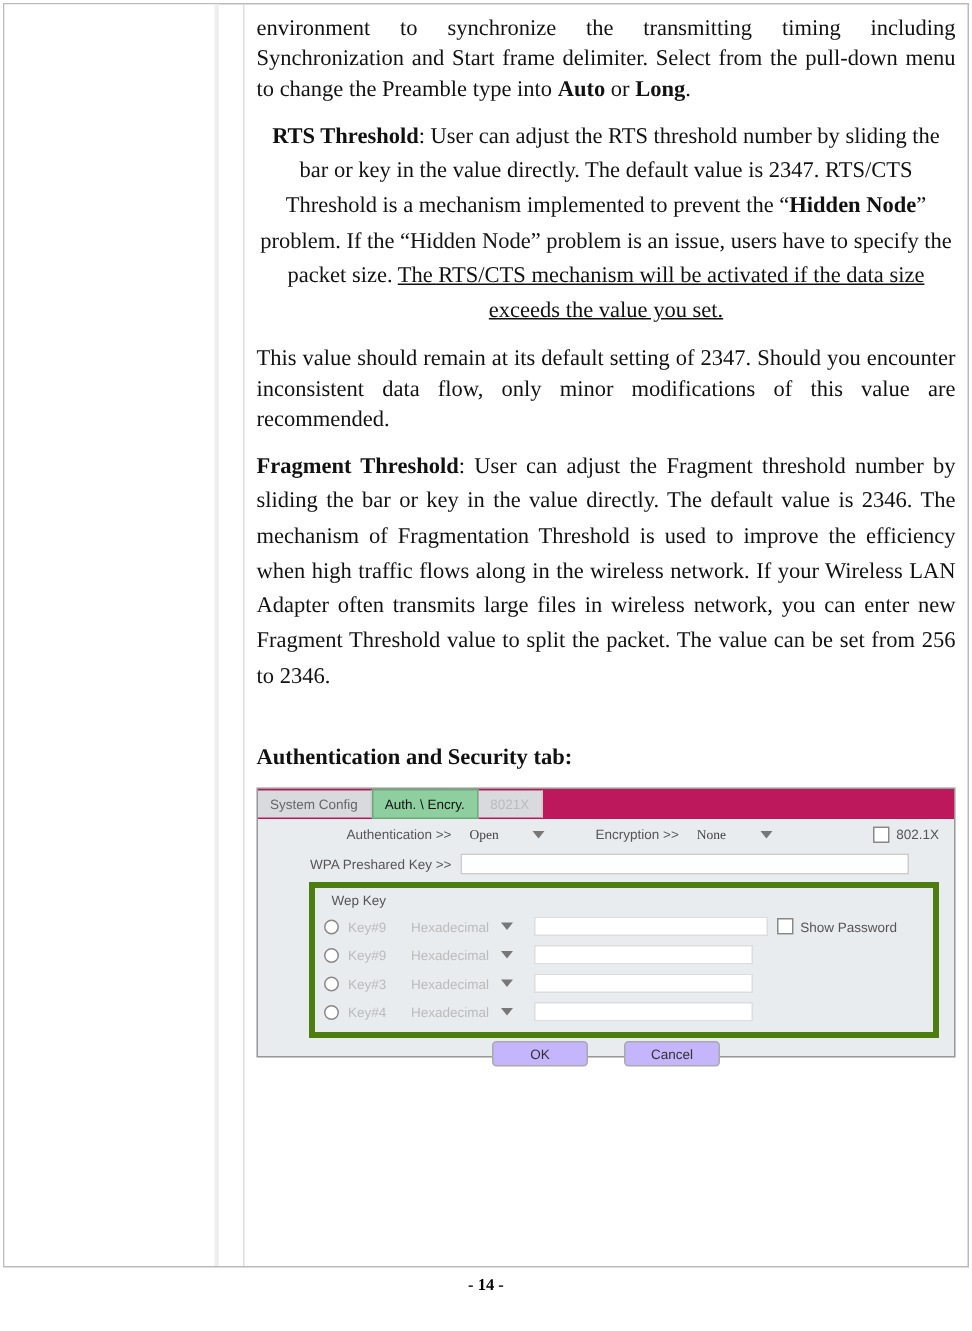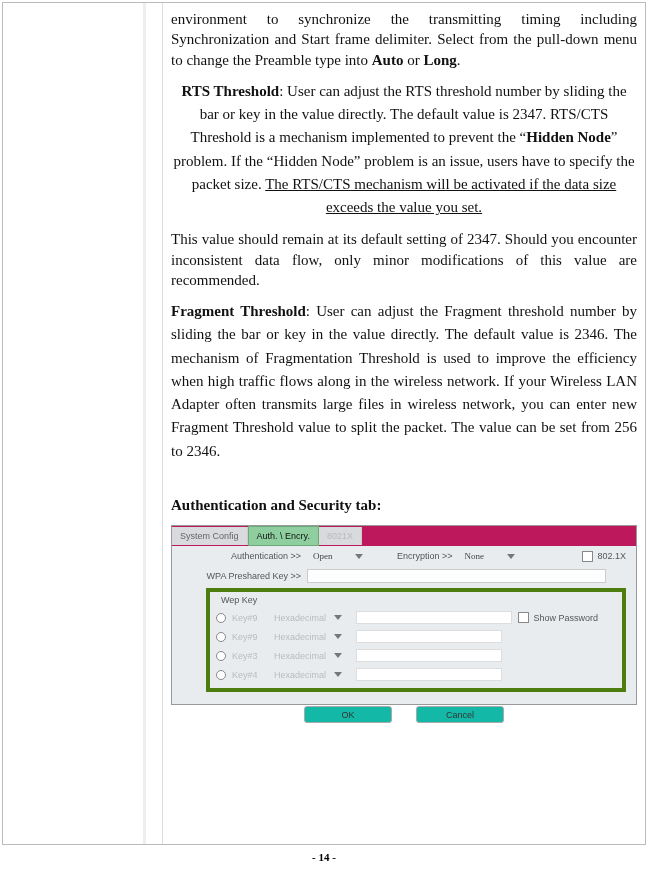--- a/index.html
+++ b/index.html
@@ -146,30 +146,29 @@
     background: #fff; border: 1px solid #ddd;
     margin: 0 6px;
   }
   .btns {
     display: flex;
     justify-content: center;
     gap: 24px;
     margin-top: 2px;
   }
   .btn {
-    width: 88px; height: 17px;
-    background: #14b8a6;
+    width: 64px; height: 17px;
+    background: #c4b5fd;
     border: 1px solid #aaa;
     border-radius: 3px;
     display: flex;
     align-items: center;
     justify-content: center;
     font-size: 9px;
     color: #333;
-    margin-top: 12px;
   }
 </style>
 </head>
 <body>
 
 <div class="outer-table">
   <div class="left-col"></div>
   <div class="right-col">
 
     <p class="justify">

